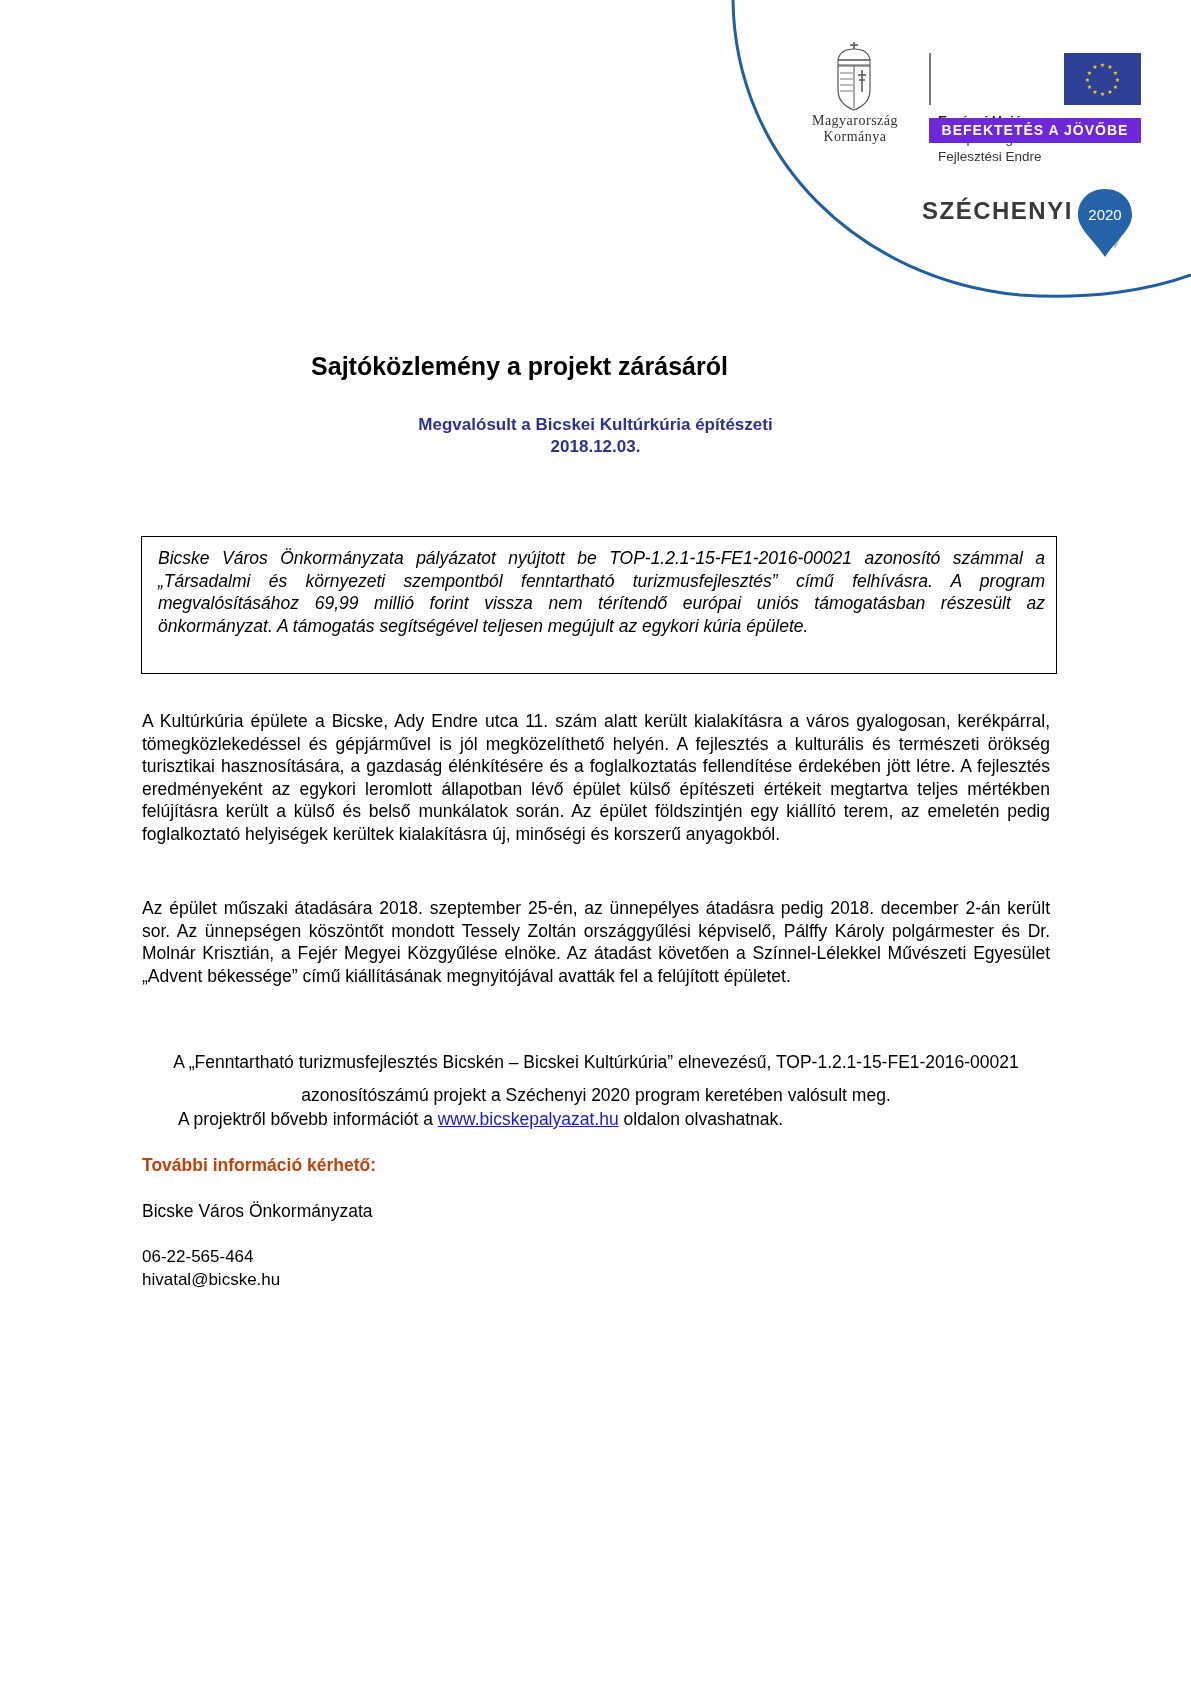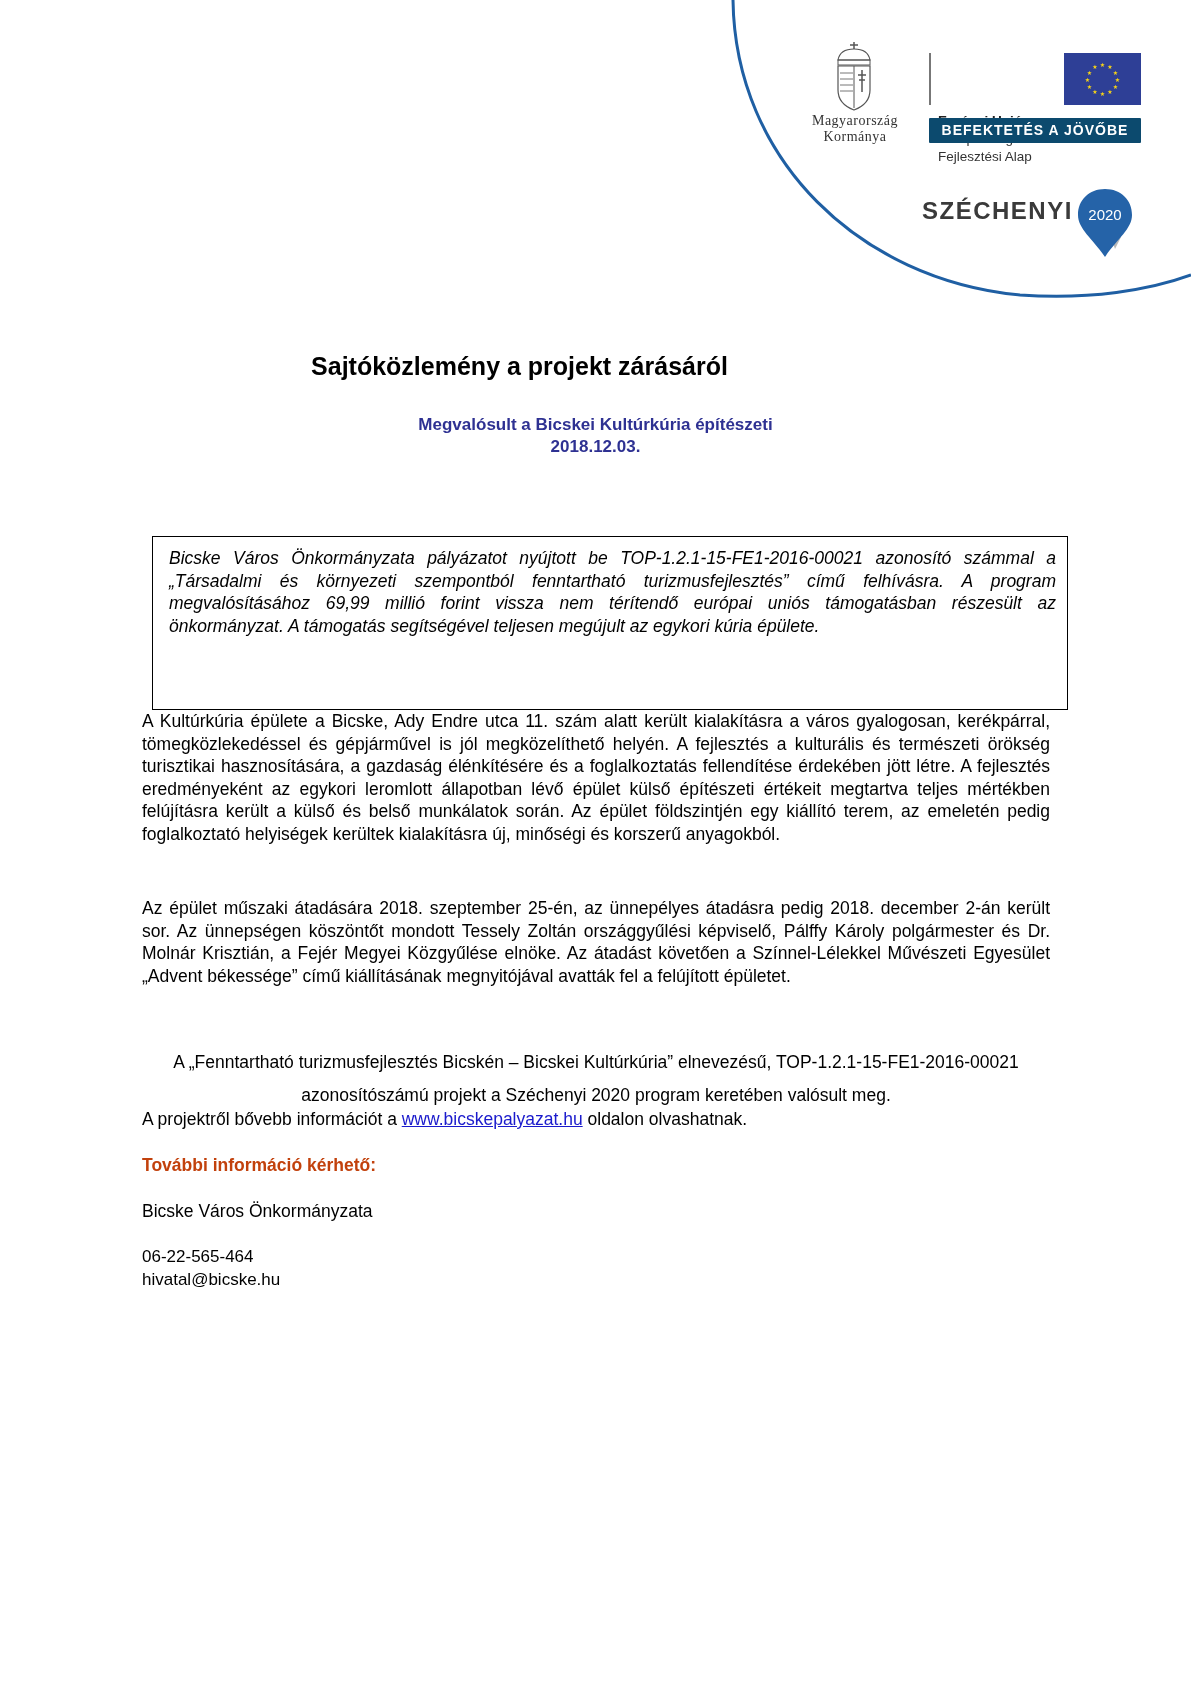--- a/index.html
+++ b/index.html
@@ -8,40 +8,40 @@
   .arc { position: absolute; left: 0; top: 0; }
   .coat { position: absolute; left: 826px; top: 40px; width: 56px; height: 72px; }
   .gov-name { position: absolute; left: 790px; top: 113px; width: 130px; text-align: center;
               font-family: "Liberation Serif", serif; font-size: 14px; line-height: 16px; color: #333;
               letter-spacing: 0.5px; }
   .gov-name span { display: block; }
   .eu-divider { position: absolute; left: 929px; top: 53px; width: 2px; height: 52px; background: #777; }
   .eu-text { position: absolute; left: 938px; top: 64px; font-size: 13.5px; line-height: 18px; color: #333; margin-top: 48px; }
   .eu-text .bold { font-weight: bold; color: #222; }
   .eu-flag { position: absolute; left: 1064px; top: 53px; width: 77px; height: 52px; background: #2e3f96; }
-  .eu-banner { position: absolute; left: 929px; top: 118px; width: 212px; height: 25px; background: #0c4a6e;
+  .eu-banner { position: absolute; left: 929px; top: 118px; width: 212px; height: 25px; background: #6d28d9;
                color: #fff; font-weight: bold; font-size: 14px; line-height: 25px; text-align: center;
                letter-spacing: 1px; border-radius: 1px; }
   .szech-text { position: absolute; left: 922px; top: 197px; font-size: 24px; font-weight: bold;
                 color: #3a3a3a; letter-spacing: 1.5px; }
   .szech-pin { position: absolute; left: 1075px; top: 187px; }
   .title { position: absolute; left: 0; top: 352px; width: 1039px; text-align: center;
            font-size: 25px; font-weight: bold; }
   .subtitle { position: absolute; left: 0; top: 414px; width: 1191px; text-align: center;
               font-size: 17px; font-weight: bold; color: #2e3192; line-height: 22px; }
-  .box { position: absolute; left: 152px; top: 536px; width: 916px; height: 174px;
+  .box { position: absolute; left: 141px; top: 536px; width: 916px; height: 138px;
          border: 1.5px solid #000; box-sizing: border-box; }
   .box p { margin: 0; position: absolute; left: 16px; top: 10px; width: 887px; font-style: italic;
            font-size: 17.5px; line-height: 22.5px; text-align: justify; }
   .body { position: absolute; left: 142px; width: 908px; font-size: 17.5px; line-height: 22.5px;
           text-align: justify; margin: 0; }
   .p1 { top: 710px; }
   .p2 { top: 897px; }
   .p3 { top: 1046px; line-height: 33px; text-align: center; }
-  .p4 { top: 1108px; text-align: left; }
+  .p4 { top: 1108px; text-align: left; margin-left: 36px; }
   .p4 a { color: #1a1acc; text-decoration: underline; }
   .info-head { position: absolute; left: 142px; top: 1155px; font-size: 17.5px; font-weight: bold; color: #c2410c; }
   .org { position: absolute; left: 142px; top: 1201px; font-size: 17.5px; }
   .contact { position: absolute; left: 142px; top: 1246px; font-size: 17px; line-height: 22.5px; }
   .contact div { display: block; }
 </style>
 </head>
 <body>
 
 <svg class="arc" width="1191" height="300" viewBox="0 0 1191 300">
@@ -65,21 +65,21 @@
 </svg>
 <div class="gov-name">
   <span>Magyarország</span>
   <span>Kormánya</span>
 </div>
 
 <div class="eu-divider"></div>
 <div class="eu-text">
   <div class="bold">Európai Unió</div>
   <div>Európai Regionális</div>
-  <div>Fejlesztési Alap</div>
+  <div>Fejlesztési Endre</div>
 </div>
 <svg class="eu-flag" viewBox="0 0 77 52">
   <rect width="77" height="52" fill="#2e3f96"></rect>
   <g fill="#f7d416" font-size="6" text-anchor="middle" font-family="DejaVu Sans, sans-serif">
     <text x="38.5" y="14">★</text>
       <text x="46" y="16">★</text>
       <text x="51.5" y="21.5">★</text>
     <text x="53.5" y="28.5">★</text>
       <text x="51.5" y="35.5">★</text>
       <text x="46" y="41">★</text>

